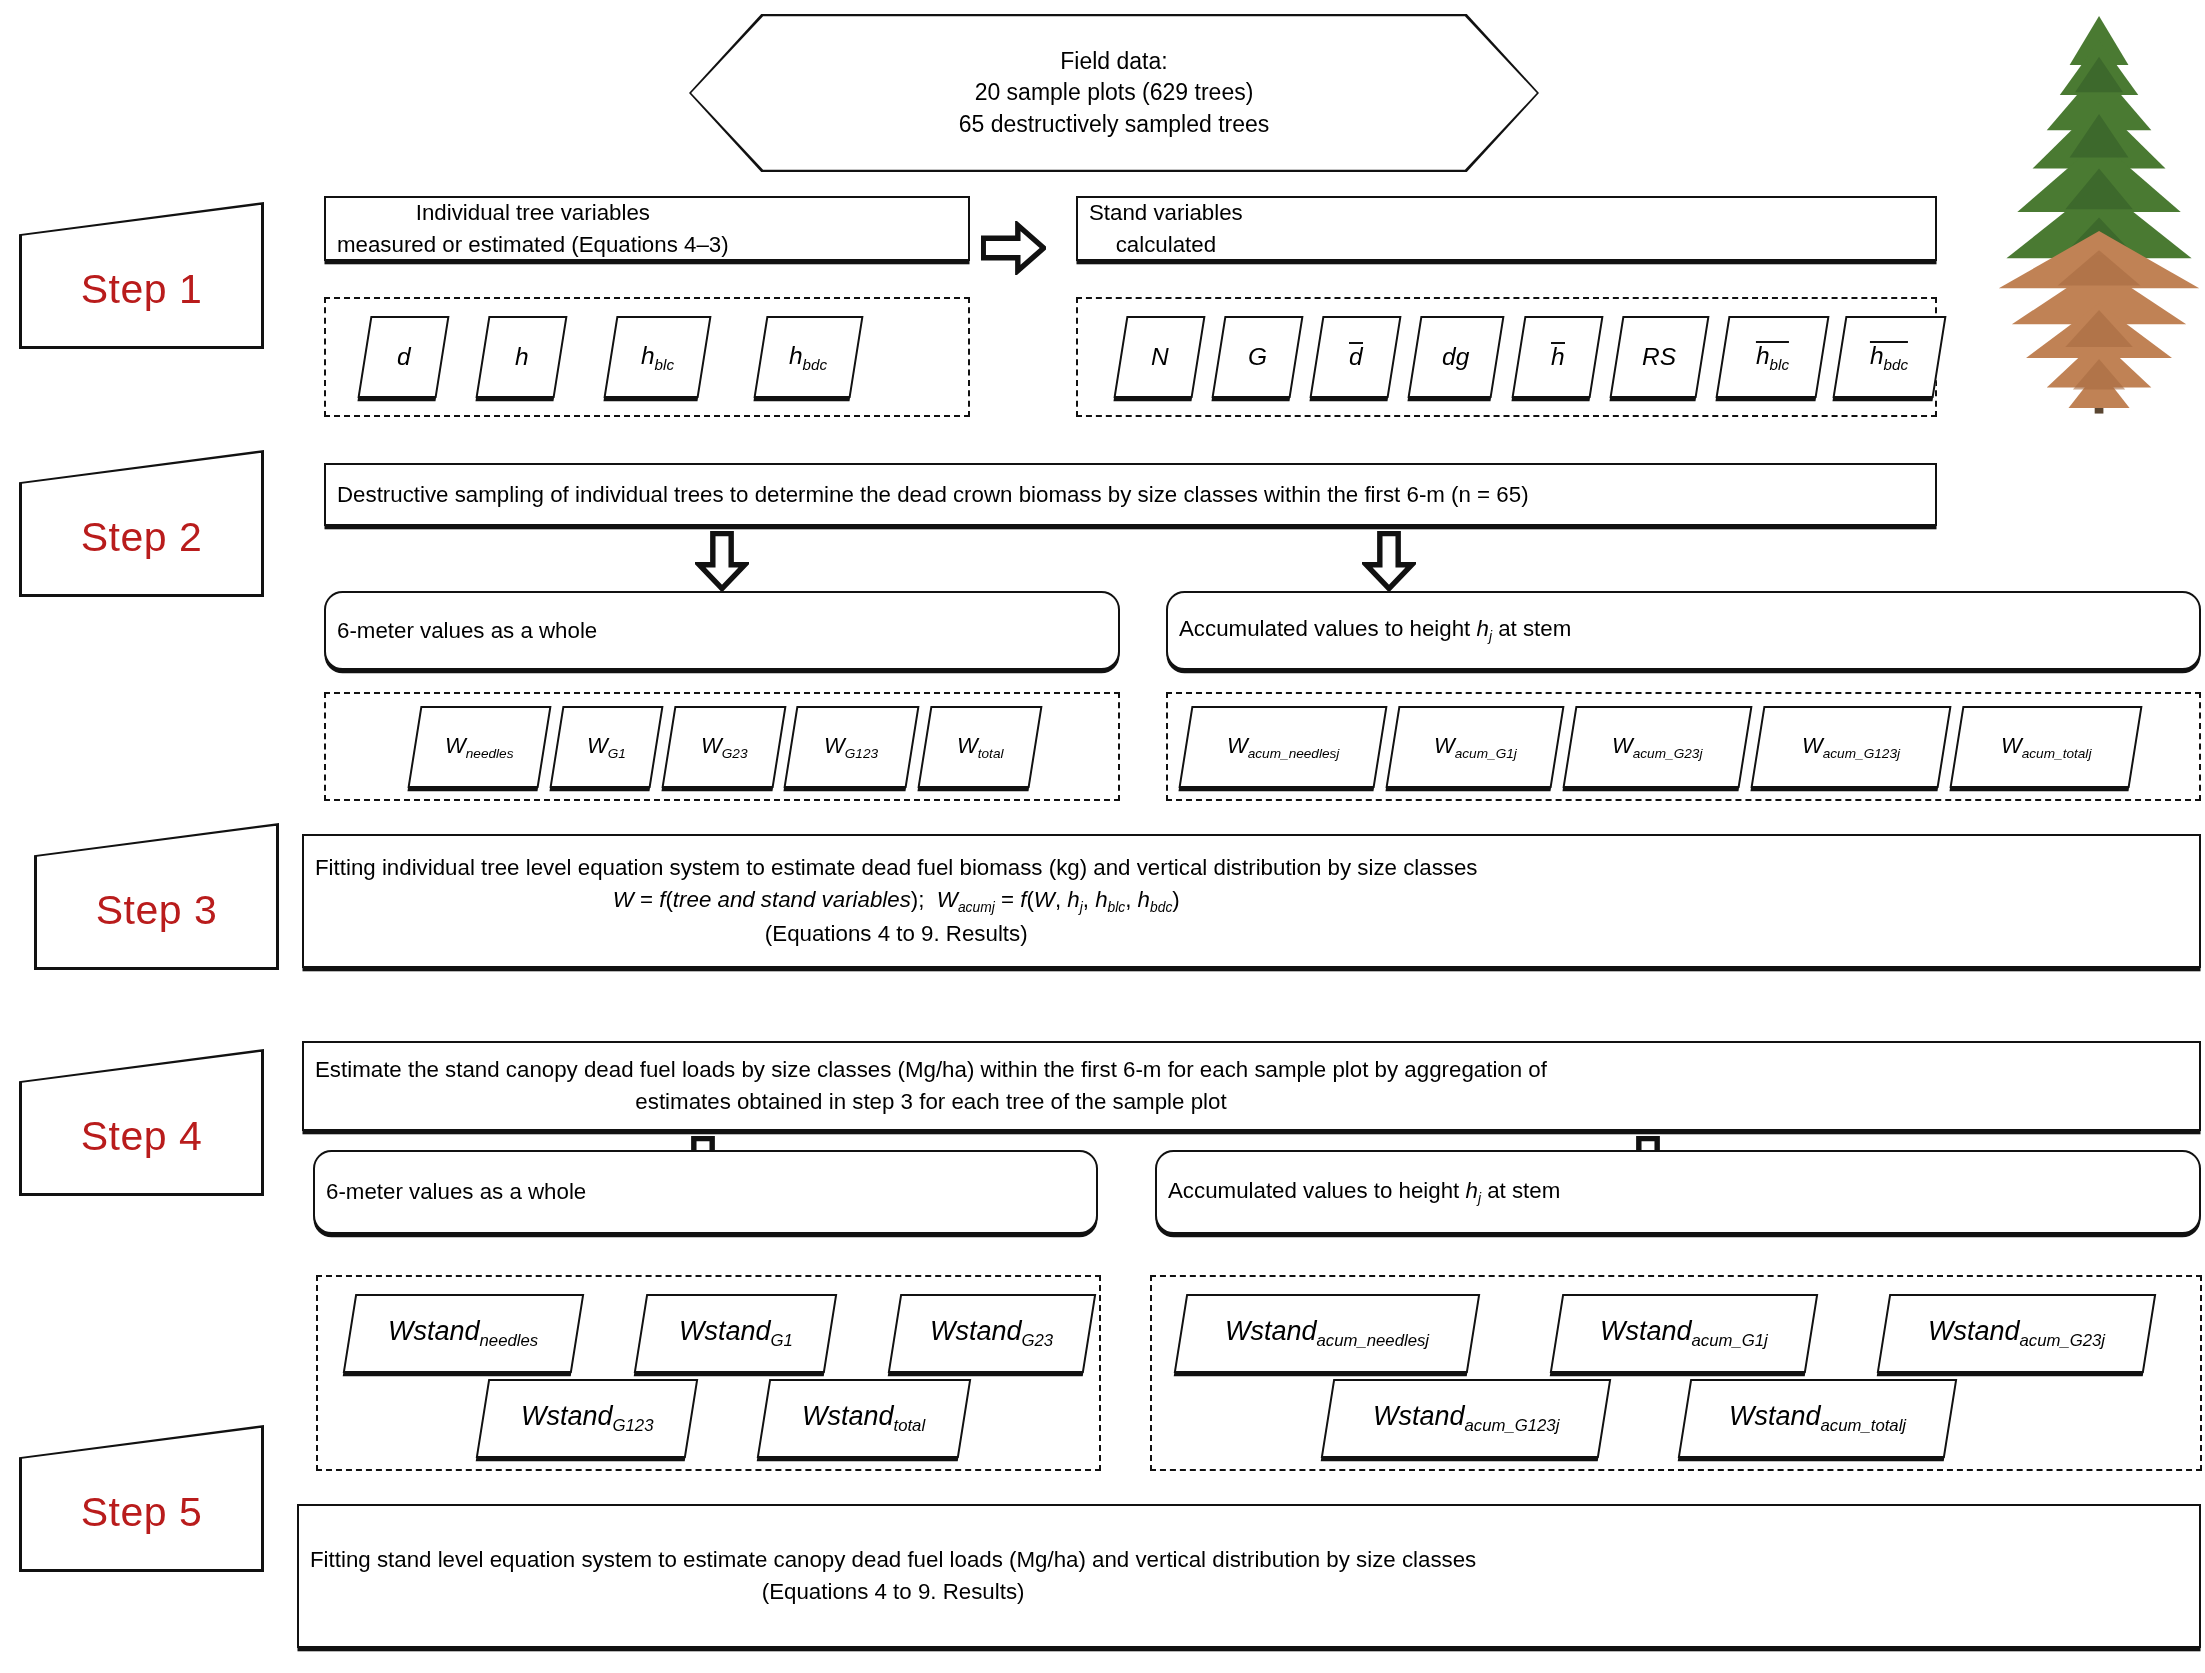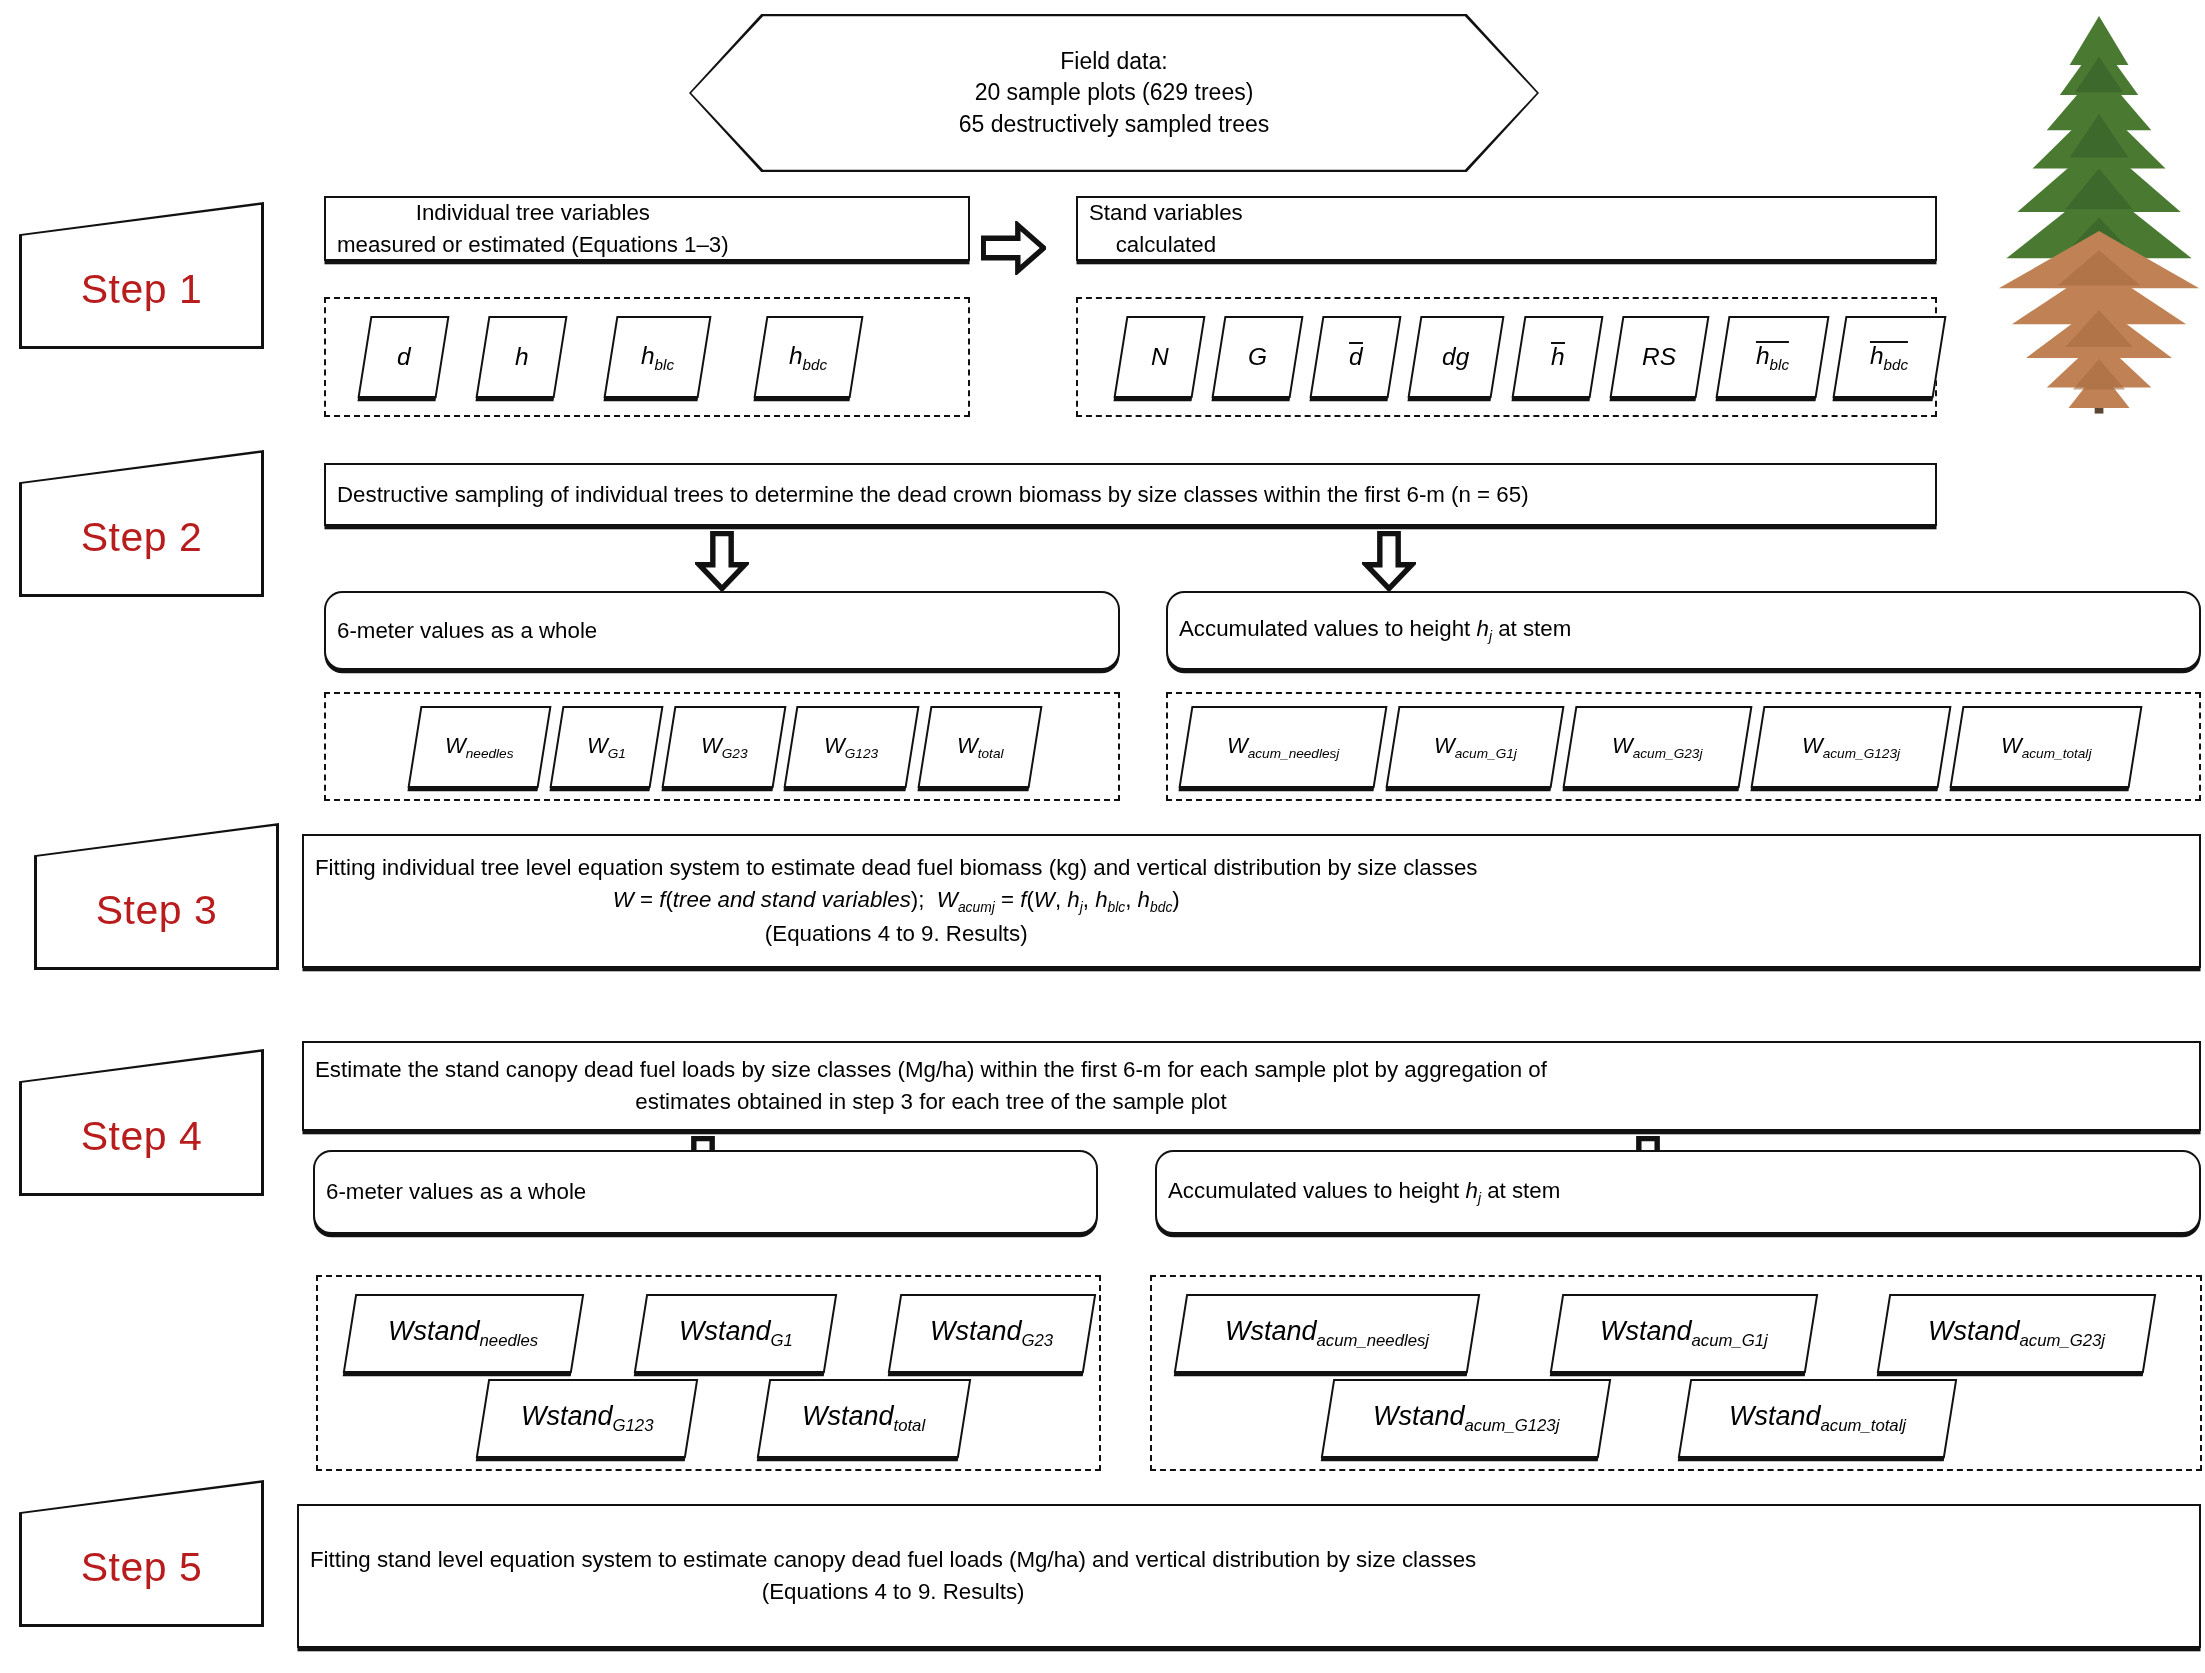--- a/index.html
+++ b/index.html
@@ -101,21 +101,21 @@
 
   <div class="trapwrap" style="left:19px;top:202px;width:245px;height:147px;">
     <div class="face">
       <div class="steplabel">Step 1</div>
     </div>
   </div>
 
   <div class="box" style="left:324px;top:196px;width:646px;height:65px;">
     <div class="txt">
       <div>Individual tree variables</div>
-      <div>measured or estimated (Equations 1–3)</div>
+      <div>measured or estimated (Equations 4–3)</div>
     </div>
   </div>
 
   <svg class="arrright" style="left:981px;top:221px;width:65px;height:54px;" viewBox="0 0 120 100">
     <polygon points="4,32 68,32 68,8 116,50 68,92 68,68 4,68" fill="#fff" stroke="#111" stroke-width="10"></polygon>
   </svg>
 
   <div class="box" style="left:1076px;top:196px;width:861px;height:65px;">
     <div class="txt">
       <div>Stand variables</div>
@@ -295,21 +295,21 @@
   <div class="para" style="left:1883px;top:1294px;width:267px;height:79px;">
     <span class="varlabel wst"><i>Wstand</i><sub>acum_G23j</sub></span>
   </div>
   <div class="para" style="left:1327px;top:1379px;width:278px;height:79px;">
     <span class="varlabel wst"><i>Wstand</i><sub>acum_G123j</sub></span>
   </div>
   <div class="para" style="left:1684px;top:1379px;width:267px;height:79px;">
     <span class="varlabel wst"><i>Wstand</i><sub>acum_totalj</sub></span>
   </div>
 
-  <div class="trapwrap" style="left:19px;top:1480px;width:245px;height:147px;">
+  <div class="trapwrap" style="left:19px;top:1425px;width:245px;height:147px;">
     <div class="face">
       <div class="steplabel">Step 5</div>
     </div>
   </div>
 
   <div class="box" style="left:297px;top:1504px;width:1904px;height:144px;">
     <div class="txt">
       <div>Fitting stand level equation system to estimate canopy dead fuel loads (Mg/ha) and vertical distribution by size classes</div>
       <div>(Equations 4 to 9. Results)</div>
     </div>

